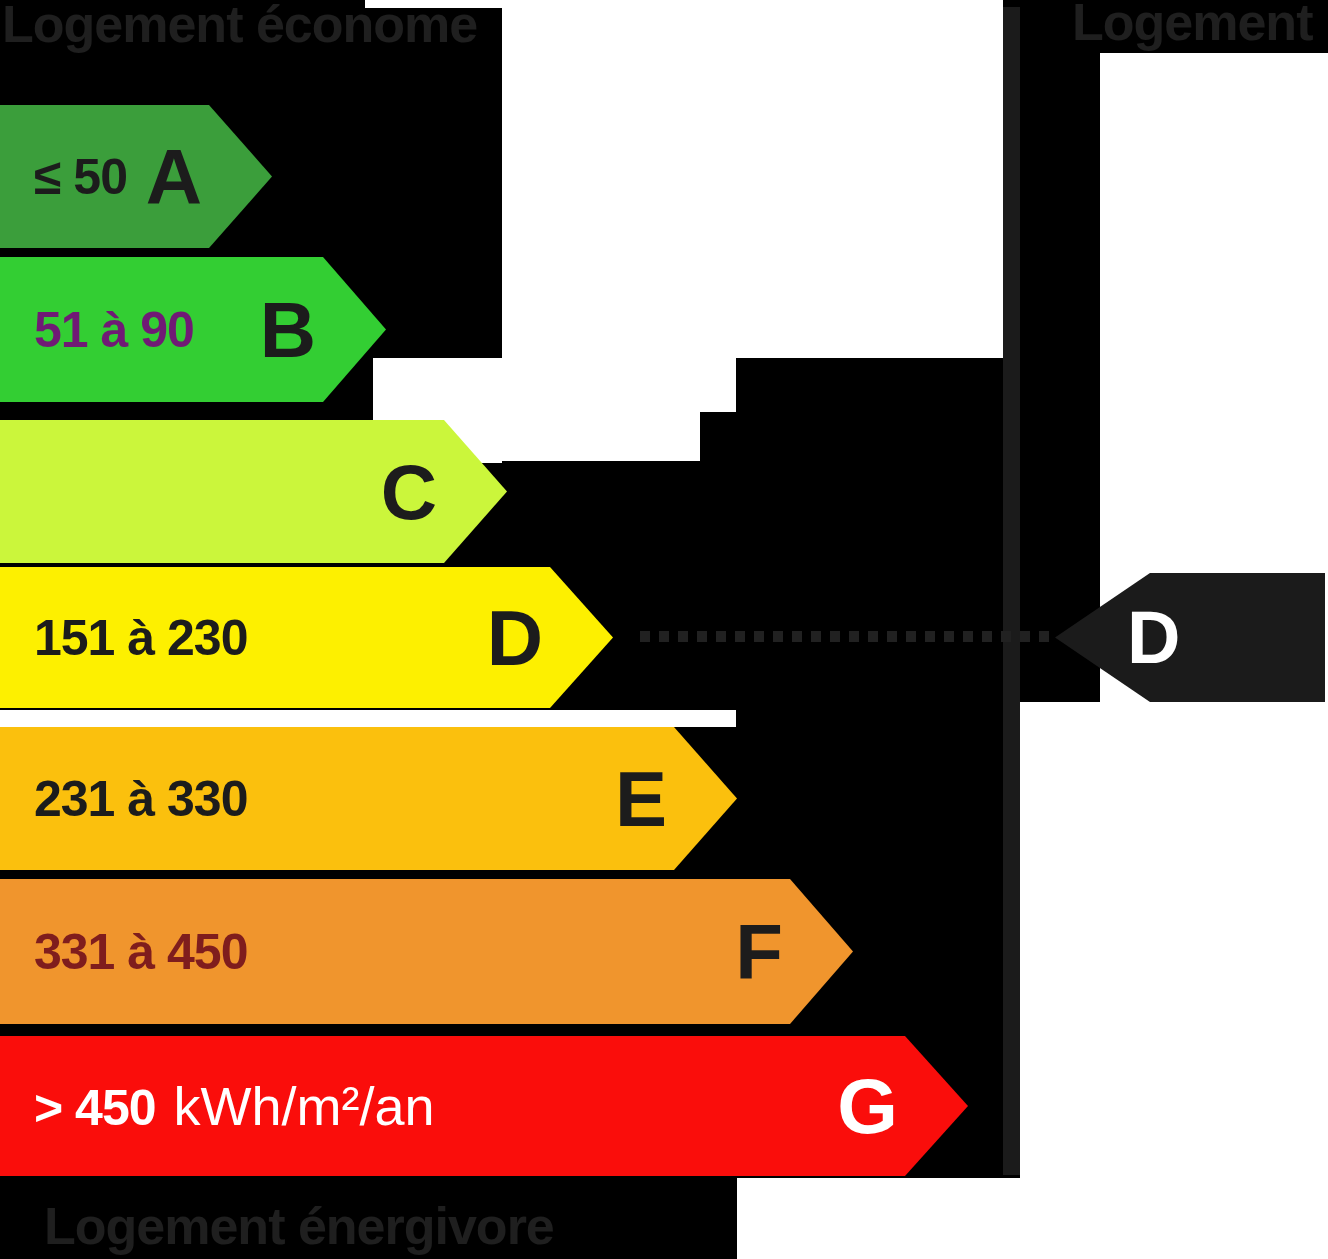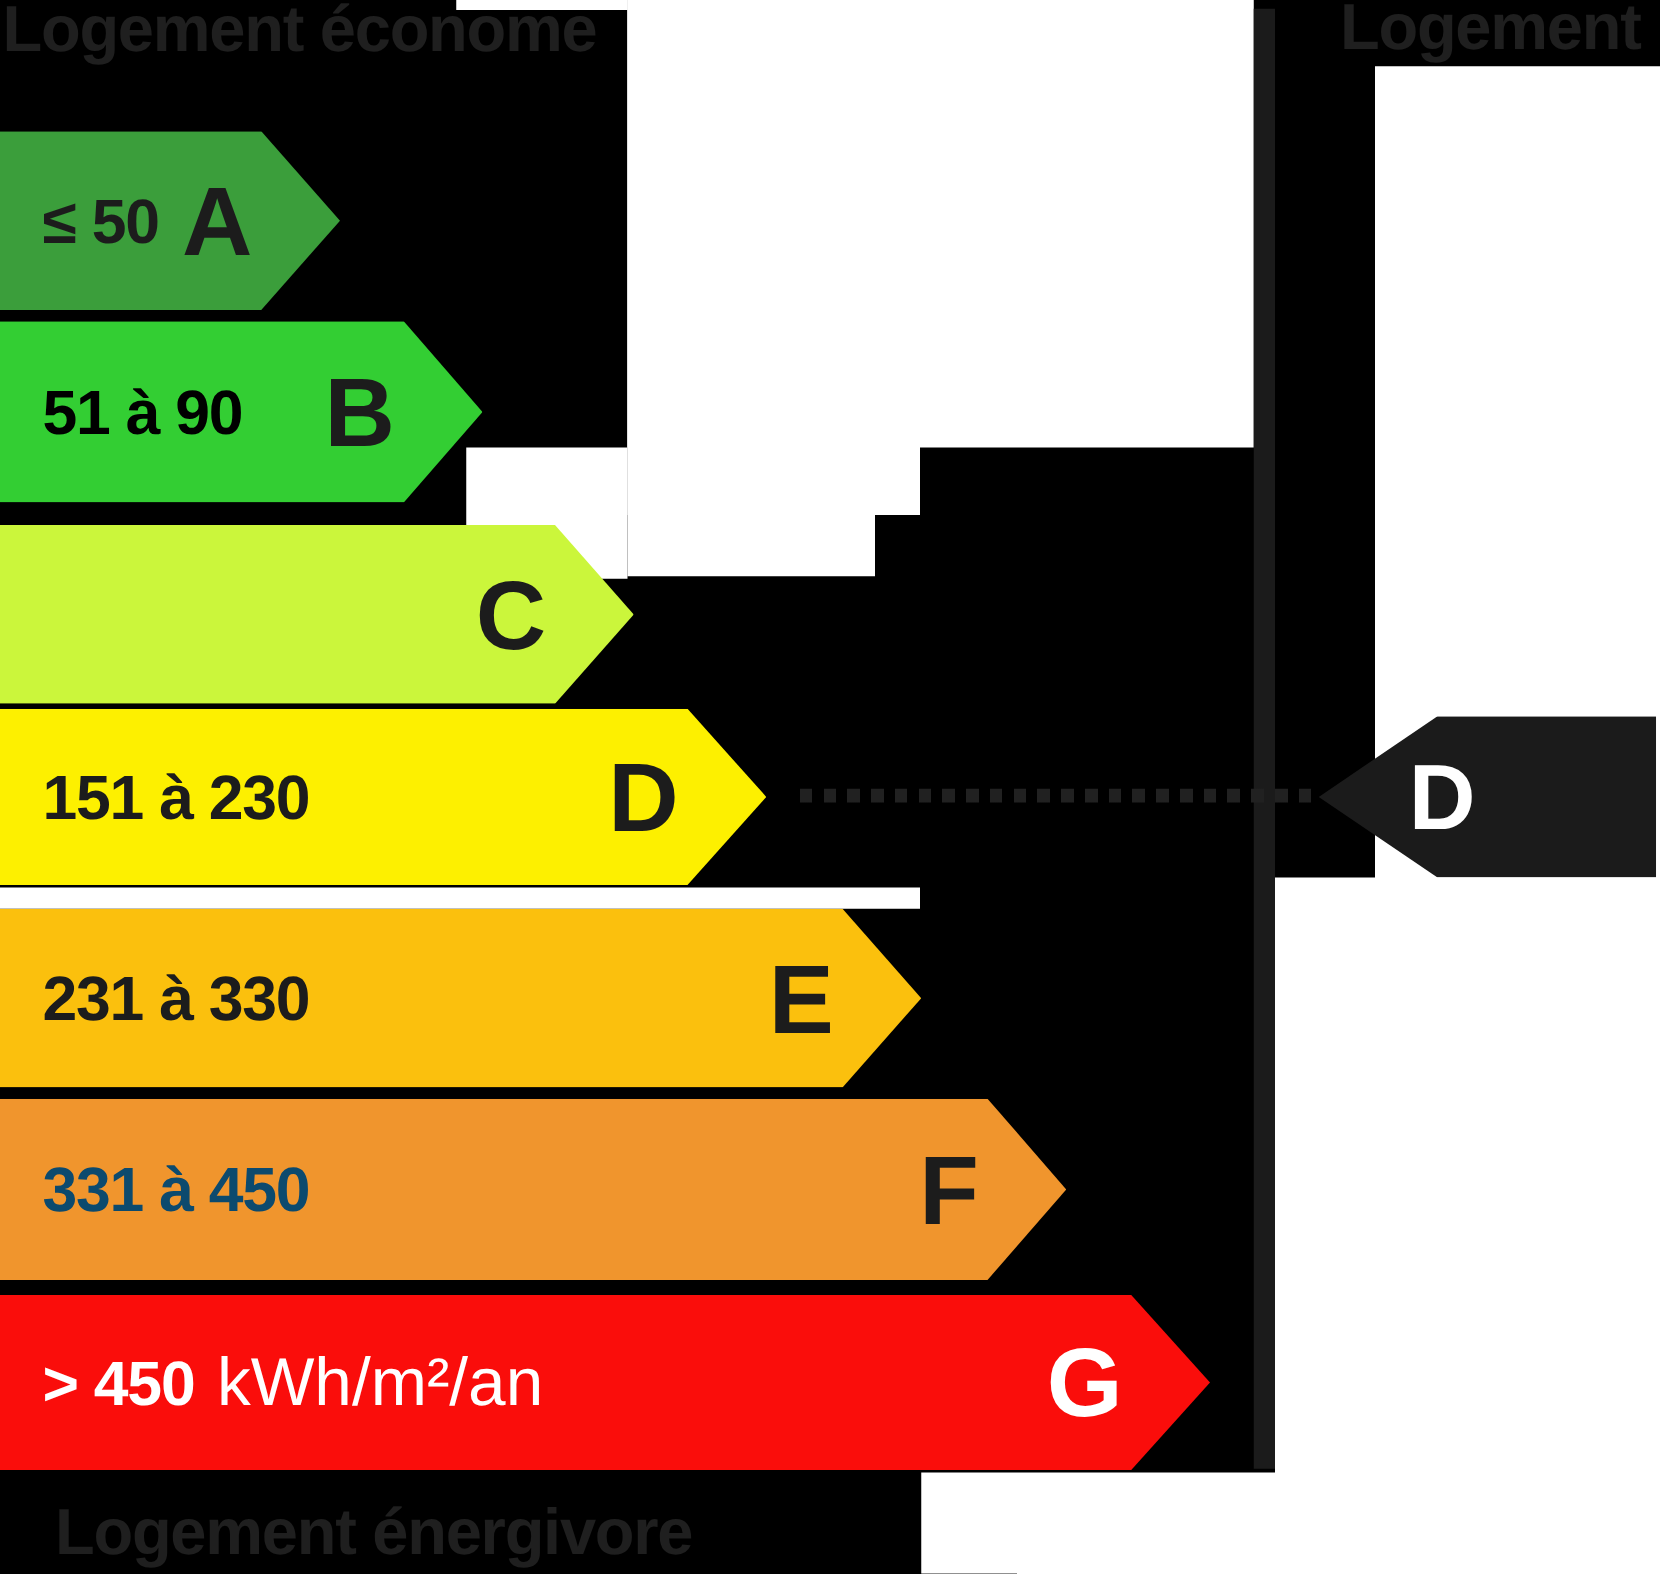--- a/index.html
+++ b/index.html
@@ -74,36 +74,36 @@
 <div class="title" id="title-econome">Logement économe</div>
 <div class="title" id="title-right">Logement</div>
 <div class="title" id="title-energivore">Logement énergivore</div>
 
 <div id="bars">
     <div class="bar" style="top: 105px; height: 143px; width: 272px; background: rgb(59, 158, 59);">
       <span class="range" style="color: rgb(28, 28, 28);">≤ 50</span>
       <span class="grade" style="color: rgb(28, 28, 28);">A</span>
     </div>
     <div class="bar" style="top: 257px; height: 145px; width: 386px; background: rgb(51, 206, 51);">
-      <span class="range" style="color: #000000;">51 à 90</span>
+      <span class="range" style="color: #701a75;">51 à 90</span>
       <span class="grade" style="color: rgb(28, 28, 28);">B</span>
     </div>
     <div class="bar" style="top: 420px; height: 143px; width: 507px; background: rgb(203, 246, 59);">
       <span class="grade" style="color: rgb(28, 28, 28);">C</span>
     </div>
     <div class="bar" style="top: 567px; height: 141px; width: 613px; background: rgb(253, 240, 0);">
       <span class="range" style="color: rgb(28, 28, 28);">151 à 230</span>
       <span class="grade" style="color: rgb(28, 28, 28);">D</span>
     </div>
     <div class="bar" style="top: 727px; height: 143px; width: 737px; background: rgb(251, 192, 13);">
       <span class="range" style="color: rgb(28, 28, 28);">231 à 330</span>
       <span class="grade" style="color: rgb(28, 28, 28);">E</span>
     </div>
     <div class="bar" style="top: 879px; height: 145px; width: 853px; background: rgb(240, 149, 45);">
-      <span class="range" style="color: #0c4a6e;">331 à 450</span>
+      <span class="range" style="color: #7f1d1d;">331 à 450</span>
       <span class="grade" style="color: rgb(28, 28, 28);">F</span>
     </div>
     <div class="bar" style="top: 1036px; height: 140px; width: 968px; background: rgb(250, 13, 11);">
       <span class="range" style="color: rgb(255, 255, 255);">&gt; 450<span class="unit">kWh/m²/an</span></span>
       <span class="grade" style="color: rgb(255, 255, 255);">G</span>
     </div>
   </div>
 
 <div id="scale-axis" style="background: rgb(27, 27, 27);"></div>
 

